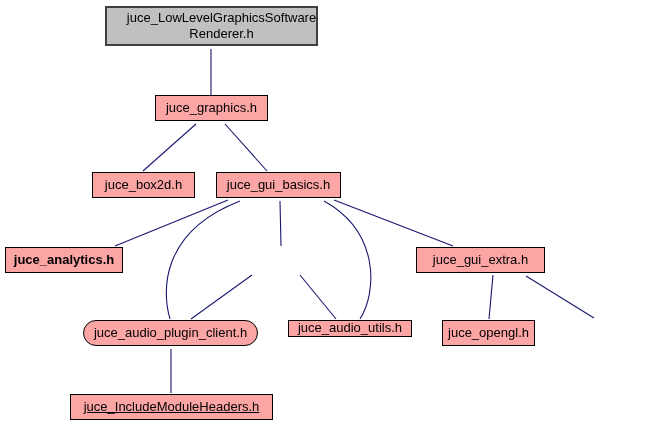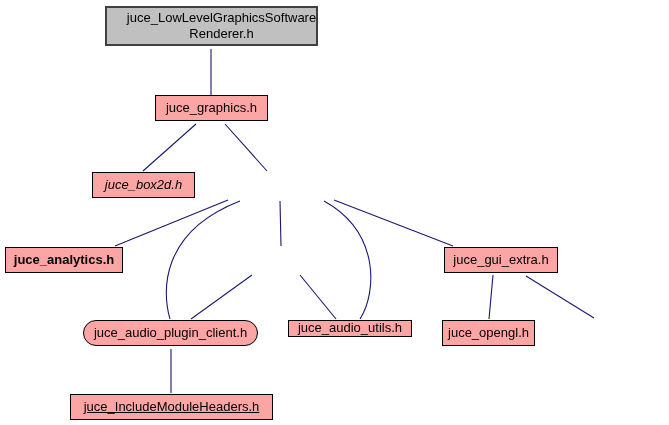--- a/index.html
+++ b/index.html
@@ -73,20 +73,21 @@
       <path d="M360,319 C377,292 380,232 324,201" stroke="#191970" marker-end="url(#arrowhead)"></path>
       <path d="M191,319 L252,275" stroke="#191970" marker-end="url(#arrowhead)"></path>
       <path d="M336,319 L300,275" stroke="#191970" marker-end="url(#arrowhead)"></path>
       <path d="M489,319 L493,275" stroke="#191970" marker-end="url(#arrowhead)"></path>
       <path d="M594,318 L526,276" stroke="#191970" marker-end="url(#arrowhead)"></path>
       <path d="M171,393 L171,349" stroke="#191970" marker-end="url(#arrowhead)"></path>
     </svg>
 <div class="node highlight" style="left: 105px; top: 6px; width: 213px; height: 40px; padding-left: 20px;">juce_LowLevelGraphicsSoftware
 Renderer.h</div>
     <div class="node" style="left: 155px; top: 95px; width: 113px; height: 26px;">juce_graphics.h</div>
-    <div class="node" style="left: 92px; top: 172px; width: 103px; height: 26px; font-style: italic;">juce_box2d.h</div>
+    <div class="node" style="left: 92px; top: 172px; width: 103px; height: 26px;">juce_box2d.h</div>
+    <div class="node" style="left: 216px; top: 172px; width: 125px; height: 26px;">juce_gui_basics.h</div>
     <div class="node" style="left: 5px; top: 247px; width: 118px; height: 26px; font-weight: bold;">juce_analytics.h</div>
-    <div class="node" style="left: 444px; top: 247px; width: 114px; height: 26px;">juce_gui_extra.h</div>
+    <div class="node" style="left: 416px; top: 247px; width: 129px; height: 26px;">juce_gui_extra.h</div>
     <div class="node" style="left: 83px; top: 320px; width: 175px; height: 26px; border-radius: 13px;">juce_audio_plugin_client.h</div>
     <div class="node" style="left: 288px; top: 320px; width: 124px; height: 17px;">juce_audio_utils.h</div>
     <div class="node" style="left: 442px; top: 320px; width: 93px; height: 26px;">juce_opengl.h</div>
     <div class="node" style="left: 70px; top: 394px; width: 203px; height: 26px; text-decoration: underline;">juce_IncludeModuleHeaders.h</div>
   </div>
 
 </body></html>

